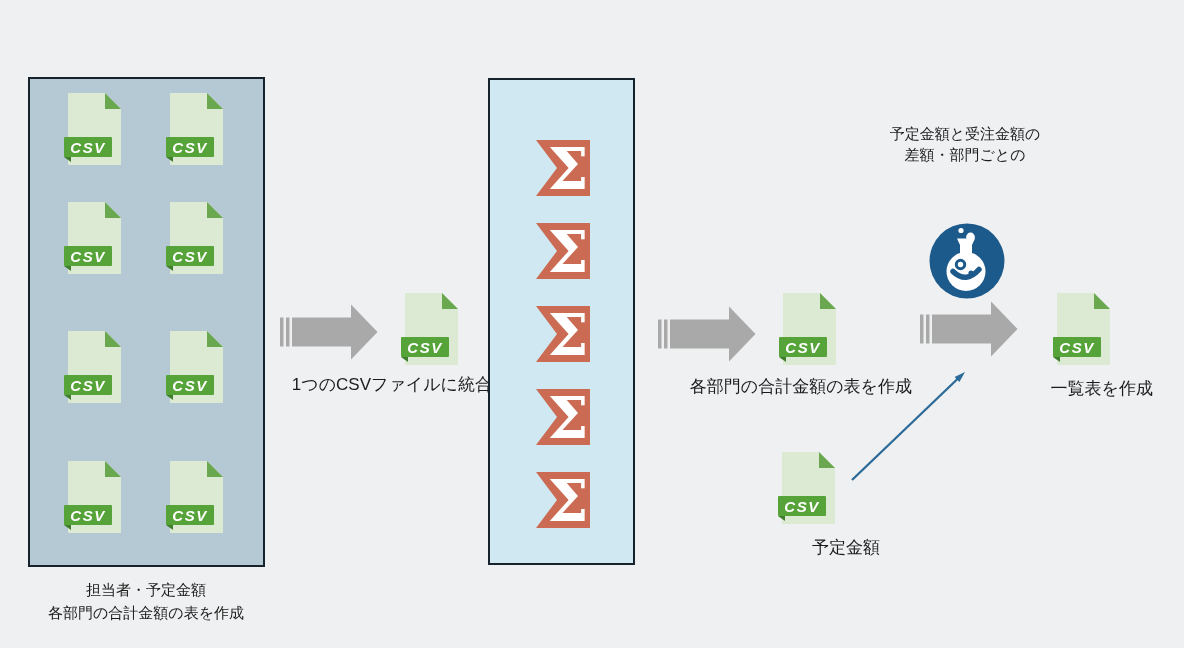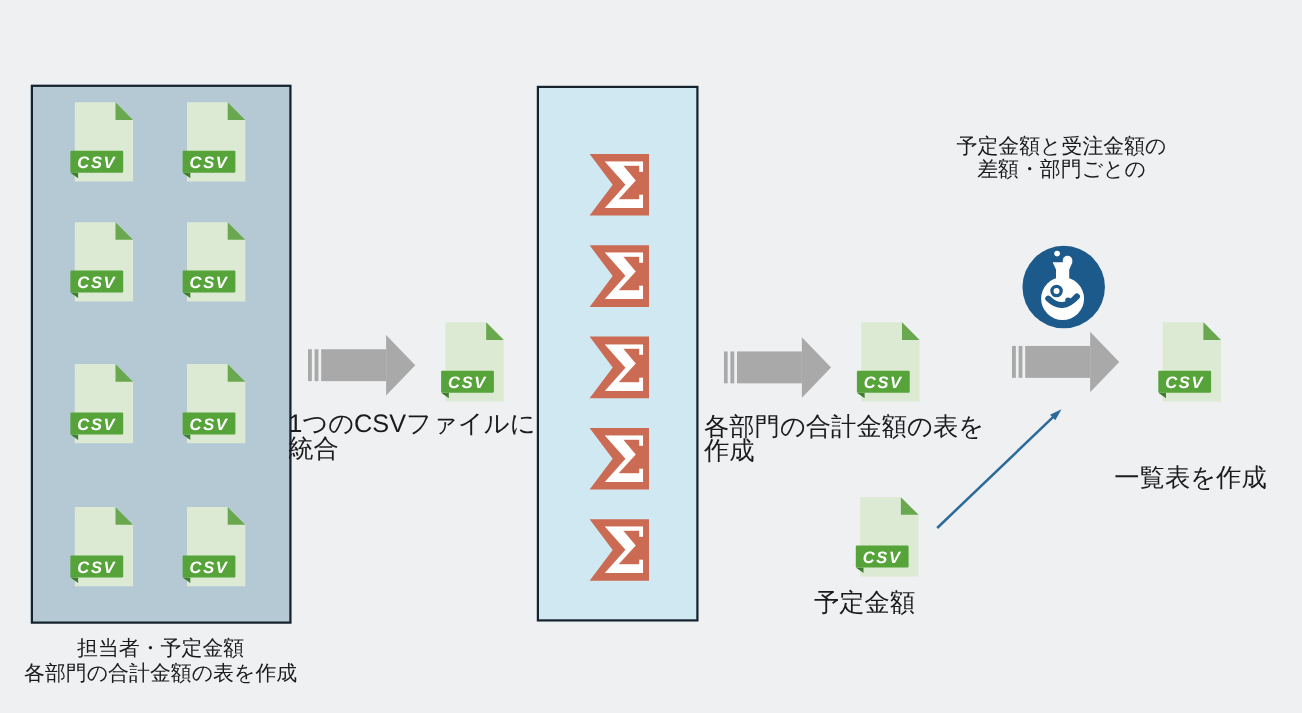--- a/index.html
+++ b/index.html
@@ -3,23 +3,23 @@
 <meta charset="utf-8">
 <style>
   html,body{margin:0;padding:0;background:#eef0f1;}
   .canvas{
     position:relative;width:1184px;height:648px;background:#eef0f1;overflow:hidden;
     font-family:"Liberation Sans","DejaVu Sans",sans-serif;color:#1b1b1b;
   }
   .box{position:absolute;box-sizing:border-box;border:2px solid #16222c;}
   .source-box{left:28px;top:77px;width:237px;height:490px;background:#b5c9d4;}
   .sum-box{left:488px;top:78px;width:147px;height:487px;background:#d0e8f2;}
-  .caption{position:absolute;text-align:center;font-size:19px;line-height:23px;}
+  .caption{position:absolute;text-align:center;font-size:15px;line-height:23px;}
   .caption span{display:block;}
-  .label{position:absolute;text-align:left;font-size:23px;line-height:22px;}
+  .label{position:absolute;text-align:right;font-size:17px;line-height:22px;}
   .csv-icon{position:absolute;width:57px;height:73px;font-style:italic;}
   .csv-icon svg{display:block;overflow:visible;}
   .sigma-icon{position:absolute;width:54px;height:56px;}
   .sigma-icon svg{display:block;overflow:visible;}
   .flow-arrow{position:absolute;}
   .flask{position:absolute;left:929px;top:223px;}
   .thin-arrow{position:absolute;left:840px;top:360px;}
   svg text.badge-txt{
     font-family:"Liberation Sans","DejaVu Sans",sans-serif;font-weight:bold;
     font-size:15px;letter-spacing:1.5px;fill:#ffffff;
@@ -81,21 +81,21 @@
   </svg>
 
   <svg class="flow-arrow" style="left:920px;top:301px;" width="98" height="56" viewBox="0 0 98 56">
     <g fill="#a9a9a9">
       <rect x="0" y="13.5" width="3.5" height="29"></rect>
       <rect x="6" y="13.5" width="3.5" height="29"></rect>
       <rect x="12" y="13.5" width="59" height="29"></rect>
       <polygon points="71,0.5 97.5,28 71,55.5"></polygon>
     </g>
   </svg>
-  <div class="label" style="left:1013px;top:378px;width:140px;margin-top:45px;">一覧表を作成</div>
+  <div class="label" style="left:1013px;top:378px;width:140px;">一覧表を作成</div>
 
   <div class="label" style="left:740px;top:537px;width:140px;font-family:Liberation Serif, serif;">予定金額</div>
   <svg class="thin-arrow" width="135" height="130" viewBox="0 0 135 130">
     <line x1="12" y1="120" x2="118" y2="18.5" stroke="#2b6a99" stroke-width="2.3"></line>
     <polygon points="125,12 119.4,22.1 114.6,17.1" fill="#2b6a99"></polygon>
   </svg>
 
 <div class="csv-icon" style="left: 64px; top: 93px;">
       <svg width="57" height="73" viewBox="0 0 57 73">
         <path d="M4 0 H41 L57 16 V72 H4 Z" fill="#dcead3"></path>

